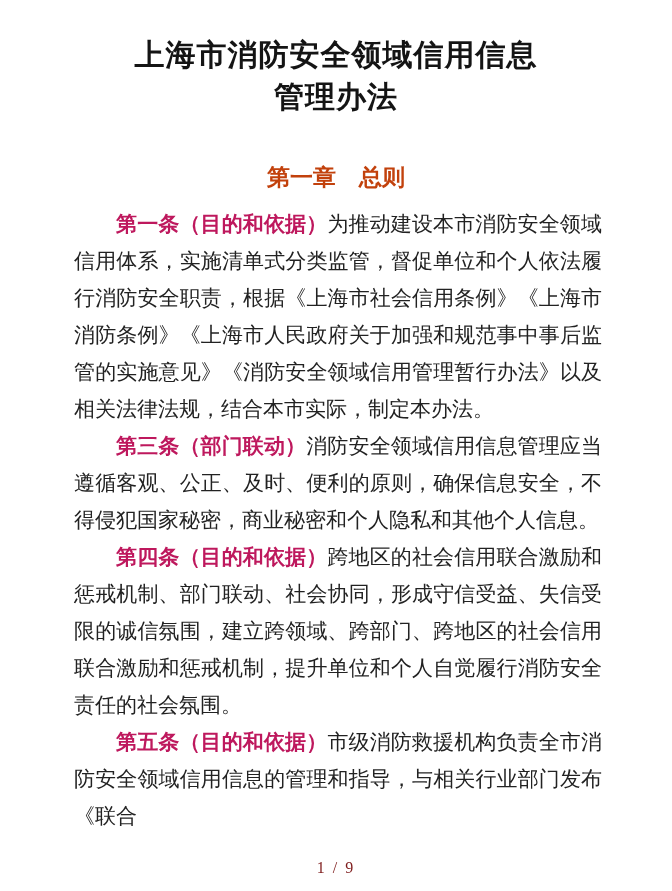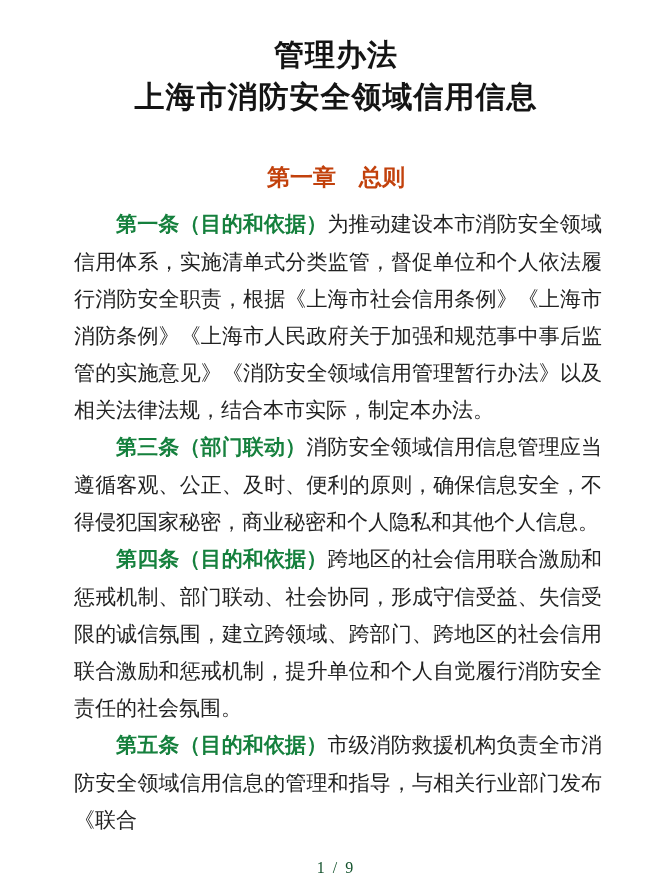--- a/index.html
+++ b/index.html
@@ -44,42 +44,42 @@
     margin: 0;
     text-indent: 2em;
     font-size: 21px;
     line-height: 37px;
     text-align: justify;
     text-justify: inter-character;
     color: #222222;
   }
   .lead {
     font-weight: bold;
-    color: #15803d;
-    font-family: Liberation Mono, monospace;
+    color: #be185d;
+    font-family: Liberation Serif, serif;
   }
   .page-footer {
     position: absolute;
     left: 0;
     bottom: 14px;
     width: 100%;
     text-align: center;
     font-size: 16px;
-    color: #14532d;
+    color: #7f1d1d;
     letter-spacing: 2px;
   }
 </style>
 </head>
 <body>
 
 <div class="page">
 
   <div class="doc-title">
+    <div>上海市消防安全领域信用信息</div>
     <div>管理办法</div>
-    <div>上海市消防安全领域信用信息</div>
   </div>
 
   <div class="chapter-heading">第一章　总则</div>
 
   <div class="body-text">
 
     <p class="para"><span class="lead">第一条（目的和依据）</span><span>为推动建设本市消防安全领域信用体系，实施清单式分类监管，督促单位和个人依法履行消防安全职责，根据《上海市社会信用条例》《上海市消防条例》《上海市人民政府关于加强和规范事中事后监管的实施意见》《消防安全领域信用管理暂行办法》以及相关法律法规，结合本市实际，制定本办法。</span></p>
 
 
     <p class="para"><span class="lead">第三条（部门联动）</span><span>消防安全领域信用信息管理应当遵循客观、公正、及时、便利的原则，确保信息安全，不得侵犯国家秘密，商业秘密和个人隐私和其他个人信息。</span></p>

